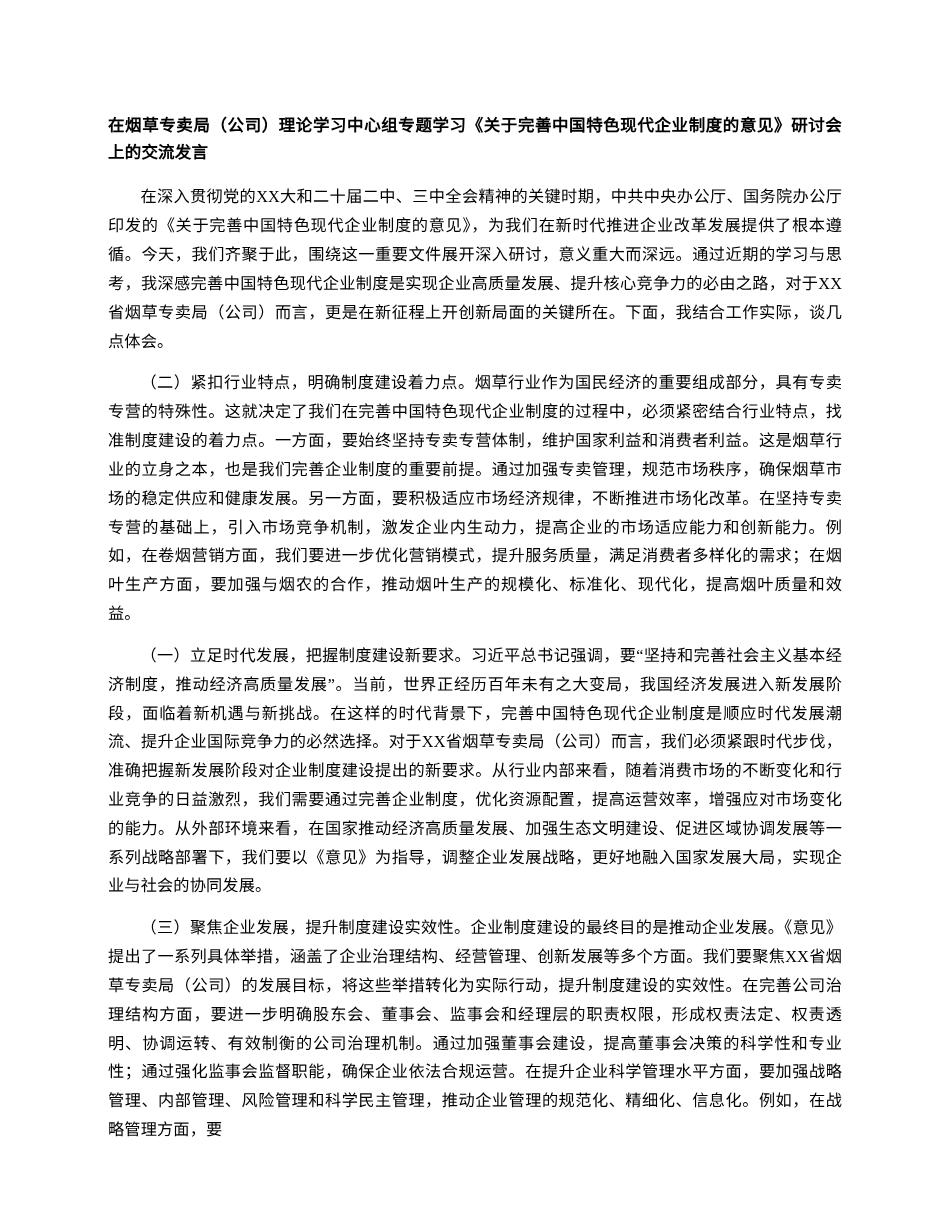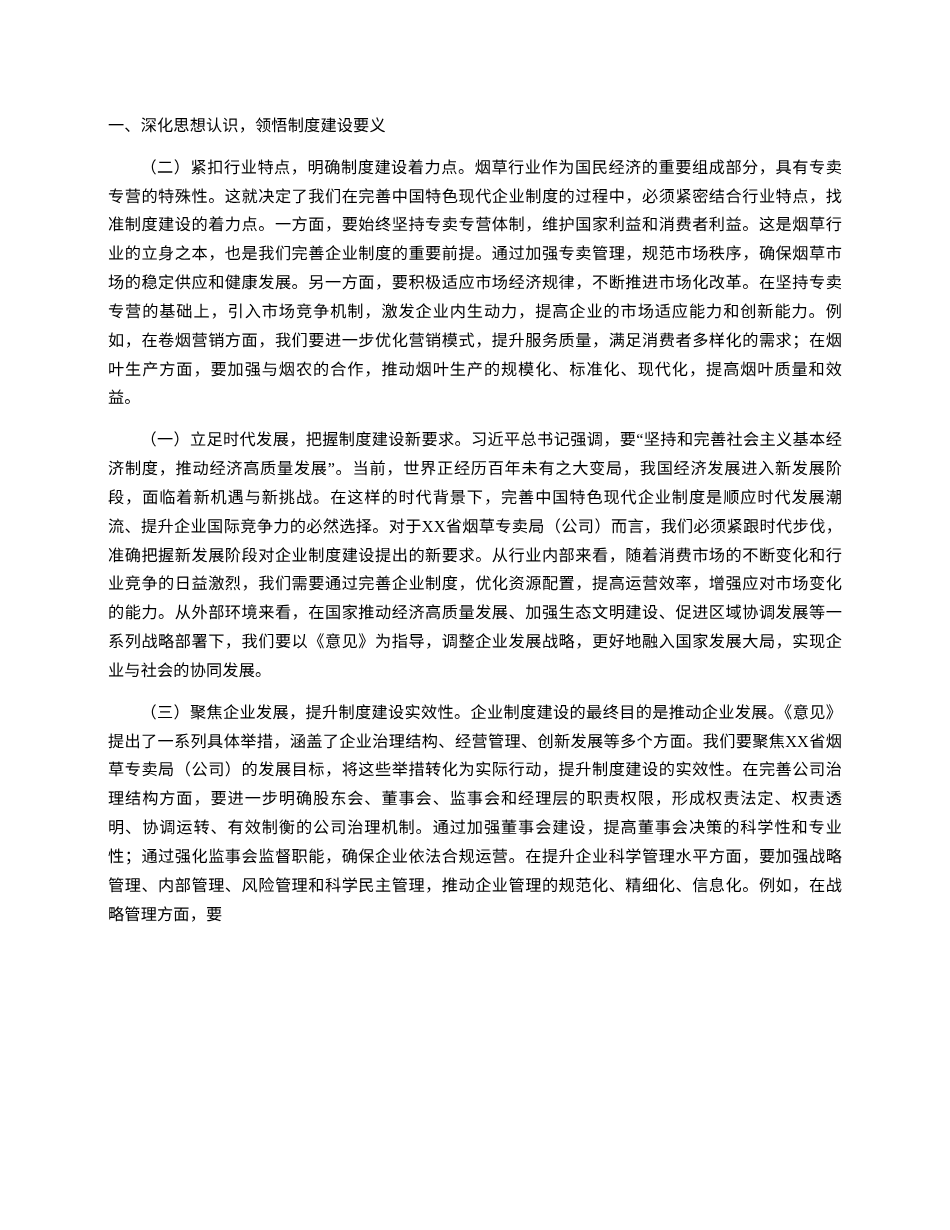--- a/index.html
+++ b/index.html
@@ -51,24 +51,25 @@
     line-height: 1.78;
     margin: 0 0 13px 0;
     letter-spacing: 0.15px;
   }
 </style>
 </head>
 <body>
 
 <div class="page">
 
+  <h1 class="doc-title">在烟草专卖局（公司）理论学习中心组专题学习《关于完善中国特色现代企业制度的意见》研讨会上的交流发言</h1>
 
 
+  <p class="body-text indent">在深入贯彻党的XX大和二十届二中、三中全会精神的关键时期，中共中央办公厅、国务院办公厅印发的《关于完善中国特色现代企业制度的意见》，为我们在新时代推进企业改革发展提供了根本遵循。今天，我们齐聚于此，围绕这一重要文件展开深入研讨，意义重大而深远。通过近期的学习与思考，我深感完善中国特色现代企业制度是实现企业高质量发展、提升核心竞争力的必由之路，对于XX省烟草专卖局（公司）而言，更是在新征程上开创新局面的关键所在。下面，我结合工作实际，谈几点体会。</p>
 
-  <p class="heading-num">一、深化思想认识，领悟制度建设要义</p>
 
 
   <p class="body-text indent">（二）紧扣行业特点，明确制度建设着力点。烟草行业作为国民经济的重要组成部分，具有专卖专营的特殊性。这就决定了我们在完善中国特色现代企业制度的过程中，必须紧密结合行业特点，找准制度建设的着力点。一方面，要始终坚持专卖专营体制，维护国家利益和消费者利益。这是烟草行业的立身之本，也是我们完善企业制度的重要前提。通过加强专卖管理，规范市场秩序，确保烟草市场的稳定供应和健康发展。另一方面，要积极适应市场经济规律，不断推进市场化改革。在坚持专卖专营的基础上，引入市场竞争机制，激发企业内生动力，提高企业的市场适应能力和创新能力。例如，在卷烟营销方面，我们要进一步优化营销模式，提升服务质量，满足消费者多样化的需求；在烟叶生产方面，要加强与烟农的合作，推动烟叶生产的规模化、标准化、现代化，提高烟叶质量和效益。</p>
 
   <p class="body-text indent">（一）立足时代发展，把握制度建设新要求。习近平总书记强调，要“坚持和完善社会主义基本经济制度，推动经济高质量发展”。当前，世界正经历百年未有之大变局，我国经济发展进入新发展阶段，面临着新机遇与新挑战。在这样的时代背景下，完善中国特色现代企业制度是顺应时代发展潮流、提升企业国际竞争力的必然选择。对于XX省烟草专卖局（公司）而言，我们必须紧跟时代步伐，准确把握新发展阶段对企业制度建设提出的新要求。从行业内部来看，随着消费市场的不断变化和行业竞争的日益激烈，我们需要通过完善企业制度，优化资源配置，提高运营效率，增强应对市场变化的能力。从外部环境来看，在国家推动经济高质量发展、加强生态文明建设、促进区域协调发展等一系列战略部署下，我们要以《意见》为指导，调整企业发展战略，更好地融入国家发展大局，实现企业与社会的协同发展。</p>
 
   <p class="body-text indent">（三）聚焦企业发展，提升制度建设实效性。企业制度建设的最终目的是推动企业发展。《意见》提出了一系列具体举措，涵盖了企业治理结构、经营管理、创新发展等多个方面。我们要聚焦XX省烟草专卖局（公司）的发展目标，将这些举措转化为实际行动，提升制度建设的实效性。在完善公司治理结构方面，要进一步明确股东会、董事会、监事会和经理层的职责权限，形成权责法定、权责透明、协调运转、有效制衡的公司治理机制。通过加强董事会建设，提高董事会决策的科学性和专业性；通过强化监事会监督职能，确保企业依法合规运营。在提升企业科学管理水平方面，要加强战略管理、内部管理、风险管理和科学民主管理，推动企业管理的规范化、精细化、信息化。例如，在战略管理方面，要</p>
 
 </div>
 

